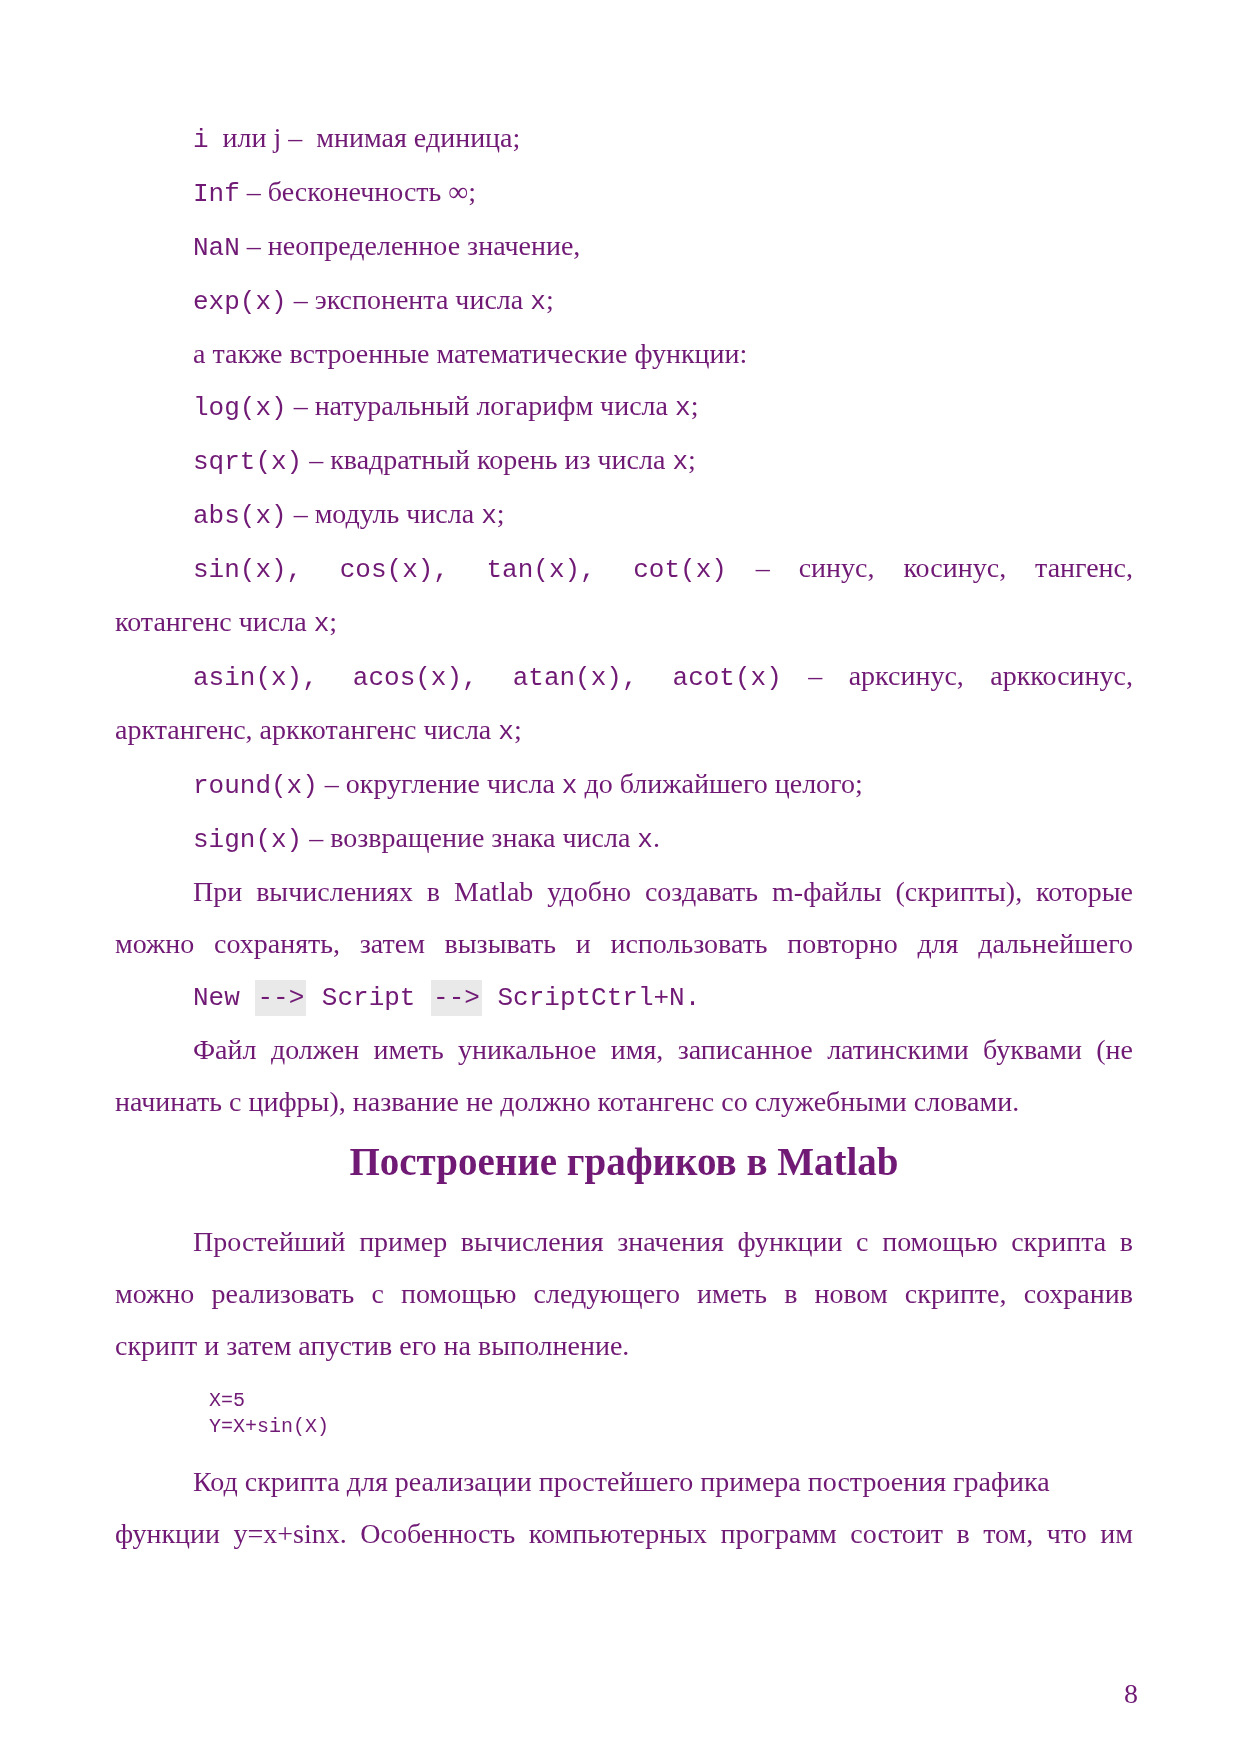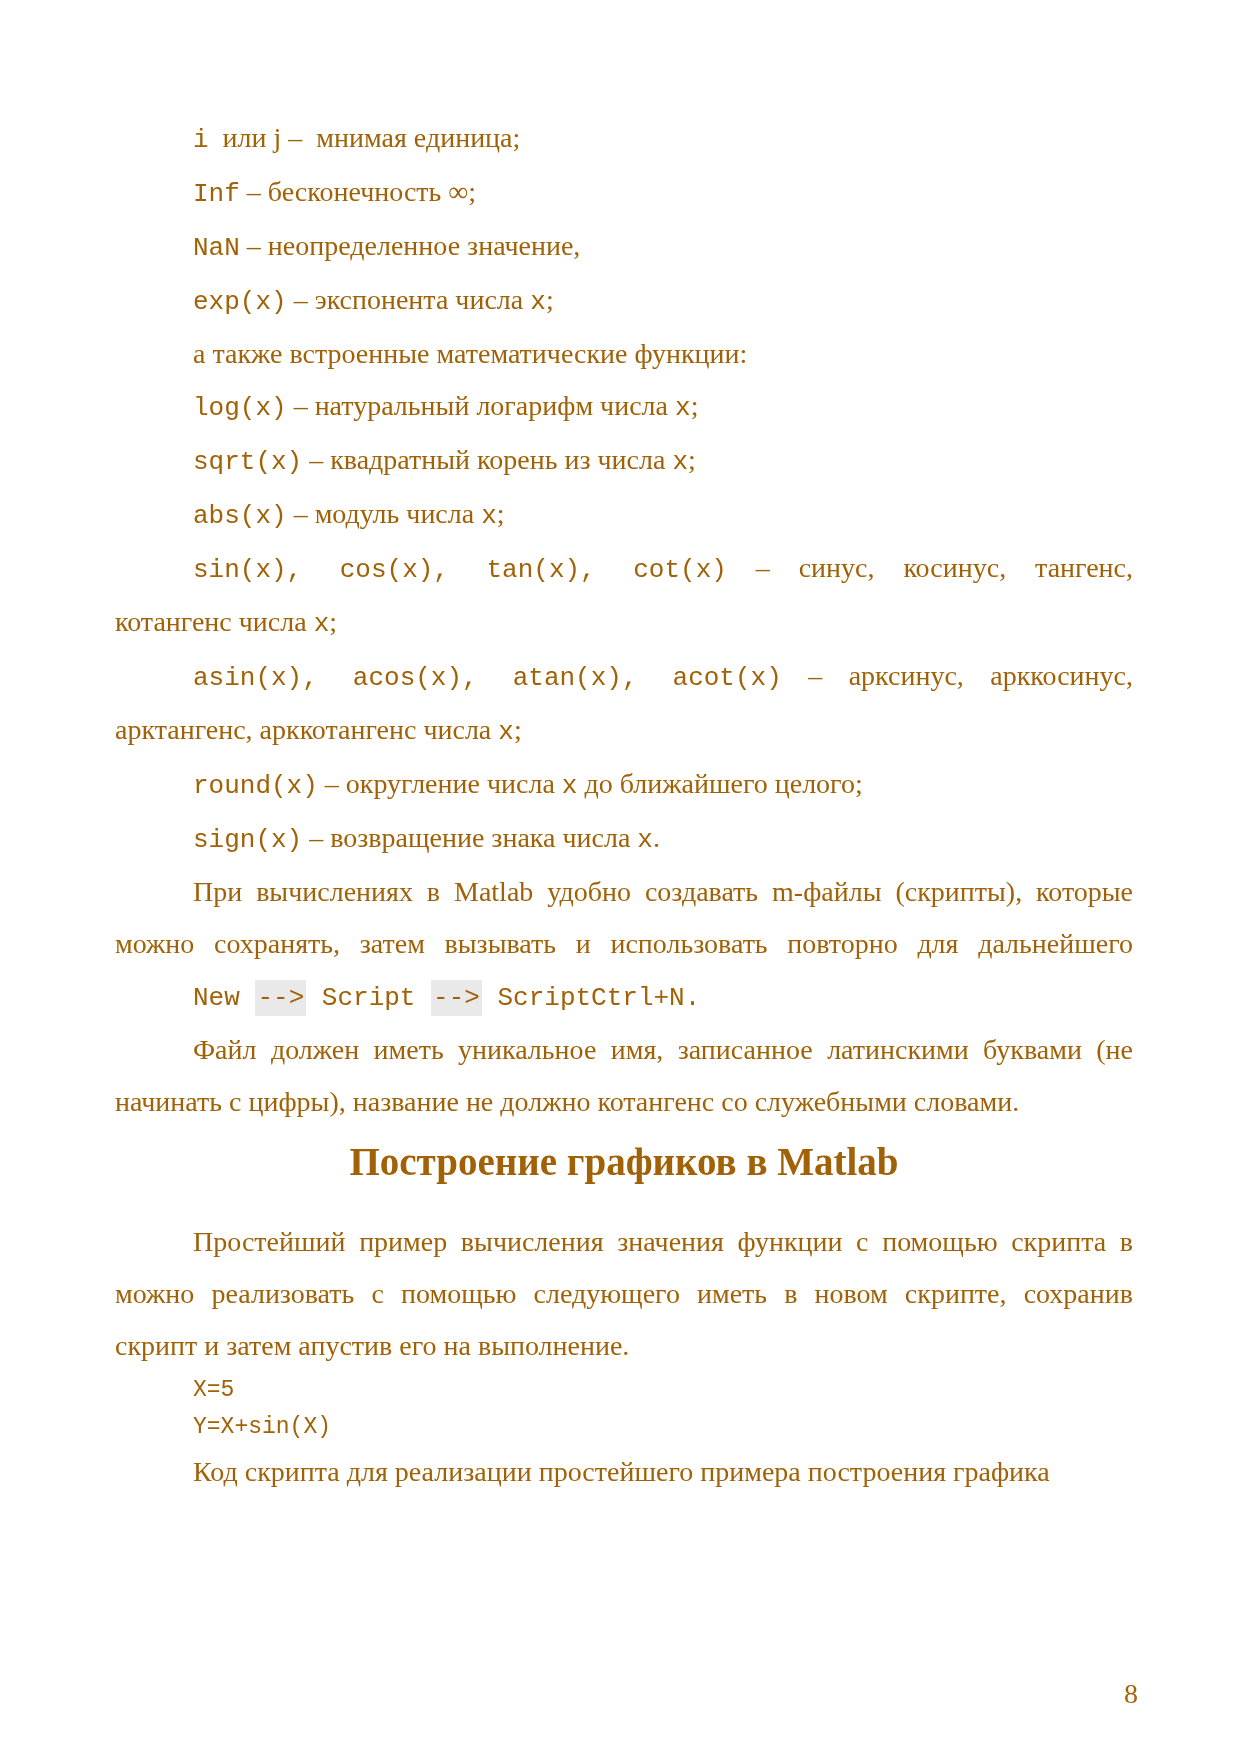--- a/index.html
+++ b/index.html
@@ -6,21 +6,21 @@
     margin: 0;
     padding: 0;
     background: #ffffff;
   }
   .page {
     position: relative;
     width: 1203px;
     height: 1754px;
     background: #ffffff;
     overflow: hidden;
-    color: #a16207;
+    color: #701a75;
     font-family: "Liberation Serif", "DejaVu Serif", serif;
     font-size: 28px;
   }
   .content {
     position: absolute;
     left: 115px;
     top: 112px;
     width: 1018px;
   }
   .line {
@@ -45,25 +45,25 @@
   }
   .heading {
     font-weight: bold;
     font-size: 39px;
     line-height: 52px;
     text-align: center;
     margin-top: 8px;
     margin-bottom: 28px;
   }
   .codeblock {
-    margin: 0;
+    margin: 16px;
     padding: 0 0 0 78px;
     font-family: "Liberation Mono", "DejaVu Sans Mono", monospace;
-    font-size: 23px;
-    line-height: 37px;
+    font-size: 20px;
+    line-height: 26px;
     white-space: pre;
   }
   .page-number {
     position: absolute;
     top: 1676px;
     left: 1124px;
     width: 40px;
     font-size: 28px;
     line-height: 36px;
     text-align: left;
@@ -93,15 +93,16 @@
       <div class="line ind"><span class="mono">New </span><span class="mono-hl">--&gt;</span><span class="mono"> Script </span><span class="mono-hl">--&gt;</span><span class="mono"> ScriptCtrl+N.</span></div>
       <div class="line ind jst"><span class="serif">Файл должен иметь уникальное имя, записанное латинскими буквами (не</span></div>
       <div class="line"><span class="serif">начинать с цифры), название не должно котангенс со служебными словами.</span></div>
       <div class="heading">Построение графиков в Matlab</div>
       <div class="line ind jst"><span class="serif">Простейший пример вычисления значения функции с помощью скрипта в</span></div>
       <div class="line jst"><span class="serif">можно реализовать с помощью следующего иметь в новом скрипте, сохранив</span></div>
       <div class="line"><span class="serif">скрипт и затем апустив его на выполнение.</span></div>
       <pre class="codeblock">X=5
 Y=X+sin(X)</pre>
       <div class="line ind"><span class="serif">Код скрипта для реализации простейшего примера построения графика</span></div>
+      <div class="line jst"><span class="serif">функции y=x+sinx. Особенность компьютерных программ состоит в том, что им</span></div>
     </div>
   <div class="page-number">8</div>
 </div>
 
 </body></html>

